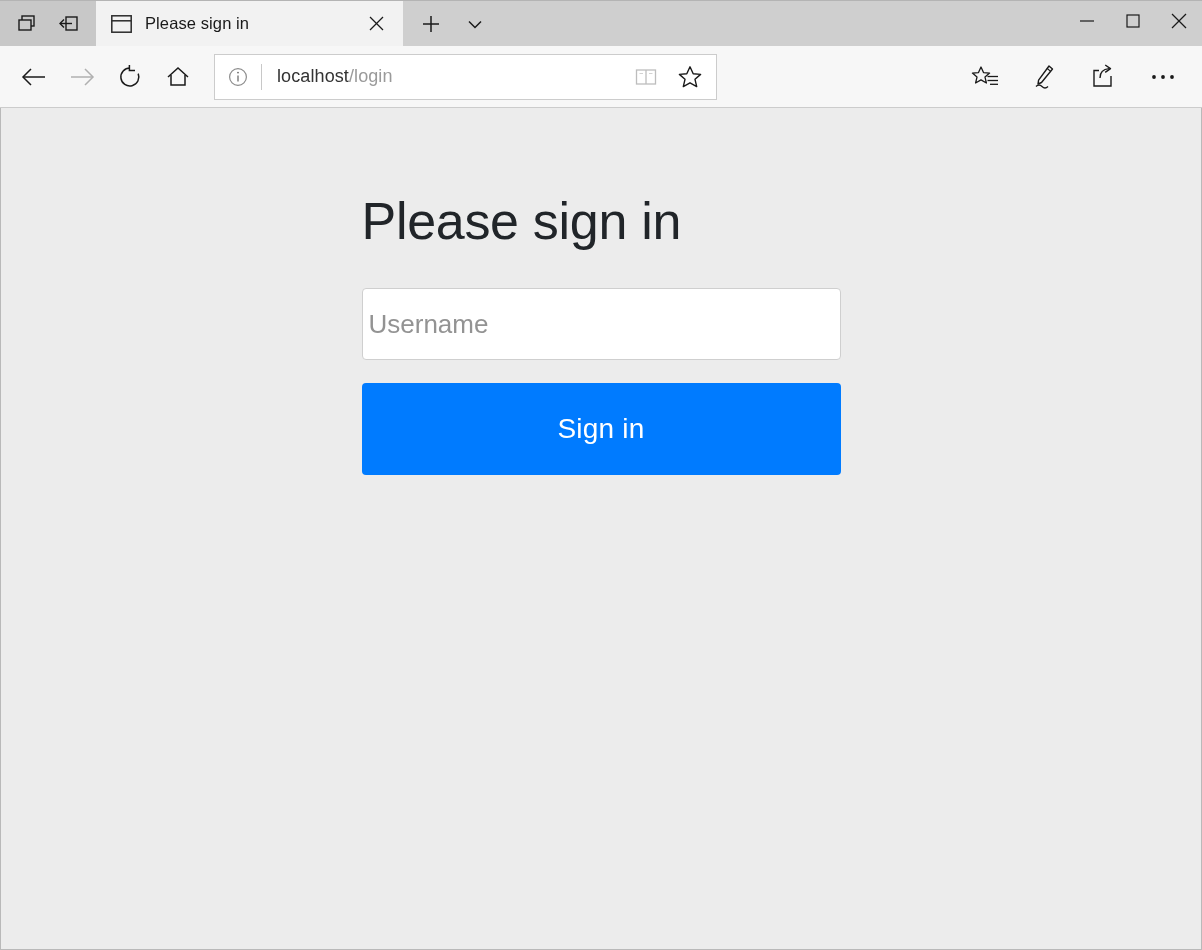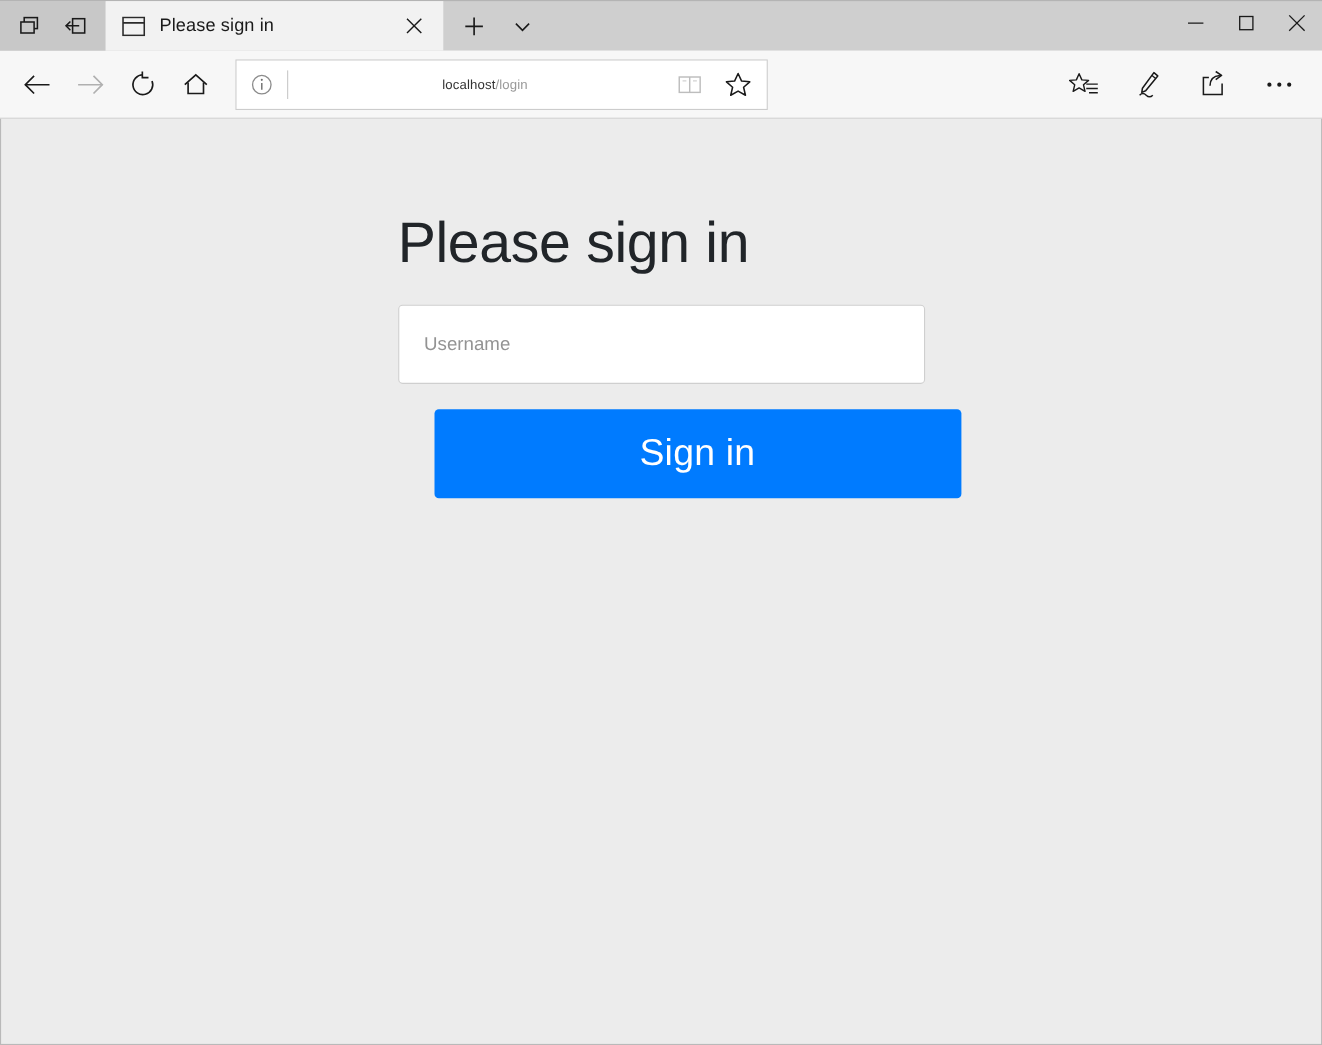--- a/index.html
+++ b/index.html
@@ -180,26 +180,25 @@
   }
   .addr-divider {
     width: 1px;
     height: 26px;
     background: #c8c8c8;
     flex: 0 0 auto;
   }
   .addr-text {
     flex: 1 1 auto;
     padding-left: 15px;
-    font-size: 12px;
+    font-size: 18px;
     color: #333333;
     white-space: nowrap;
     overflow: hidden;
     letter-spacing: 0.1px;
-    text-align: center;
   }
   .addr-path { color: #9a9a9a; }
   .addr-right {
     display: flex;
     align-items: center;
     flex: 0 0 auto;
     padding-right: 4px;
   }
   .addr-icon-btn {
     width: 44px;
@@ -252,46 +251,46 @@
     line-height: 1.1;
     letter-spacing: -0.3px;
   }
 
   .form-field {
     width: 100%;
     height: 72px;
     background: #ffffff;
     border: 1px solid #cfcfcf;
     border-radius: 4px;
-    font-size: 17px;
+    font-size: 26px;
     font-family: "Liberation Sans", sans-serif;
     color: #495057;
-    padding: 0 23px;
+    padding: 0 6px;
     outline: none;
     display: block;
+    margin-top: 11px;
   }
   .form-field::placeholder { color: #939393; opacity: 1; }
   .form-field.username { margin-bottom: 23px; }
   .form-field.password { margin-bottom: 26px; }
 
   .signin-button {
     width: 100%;
-    height: 81px;
+    height: 92px;
     background: #007bff;
     border: none;
     border-radius: 4px;
     color: #ffffff;
-    font-size: 34px;
+    font-size: 28px;
     font-family: "Liberation Sans", sans-serif;
     cursor: pointer;
     display: flex;
     align-items: center;
     justify-content: center;
     letter-spacing: 0.2px;
-    margin-left: 33px;
   }
 
   svg { display: block; }
 </style>
 </head>
 <body>
 
 <div class="browser-window">
 
   <div class="titlebar">

